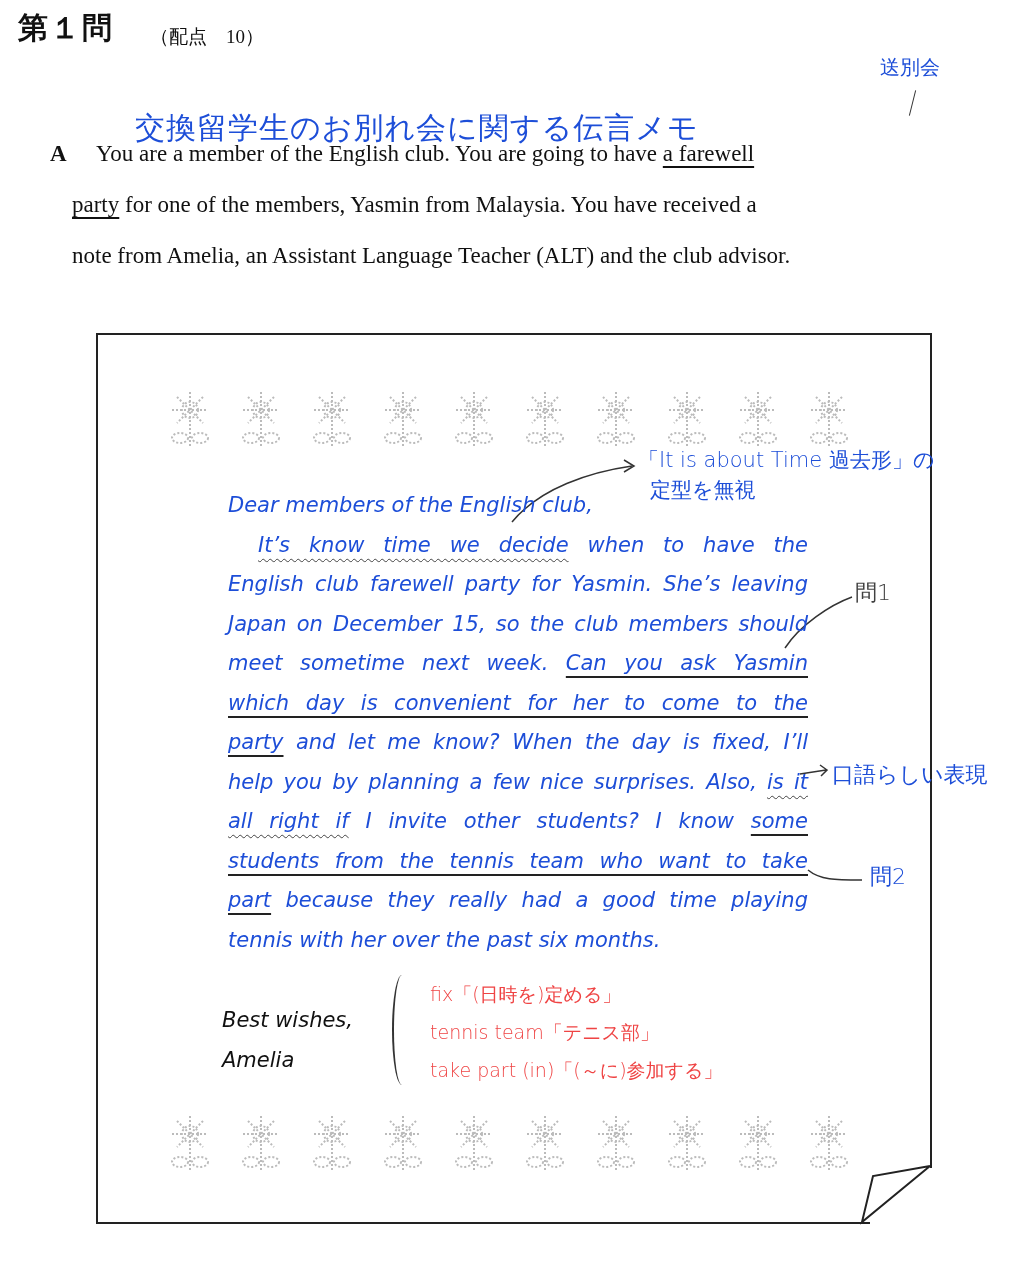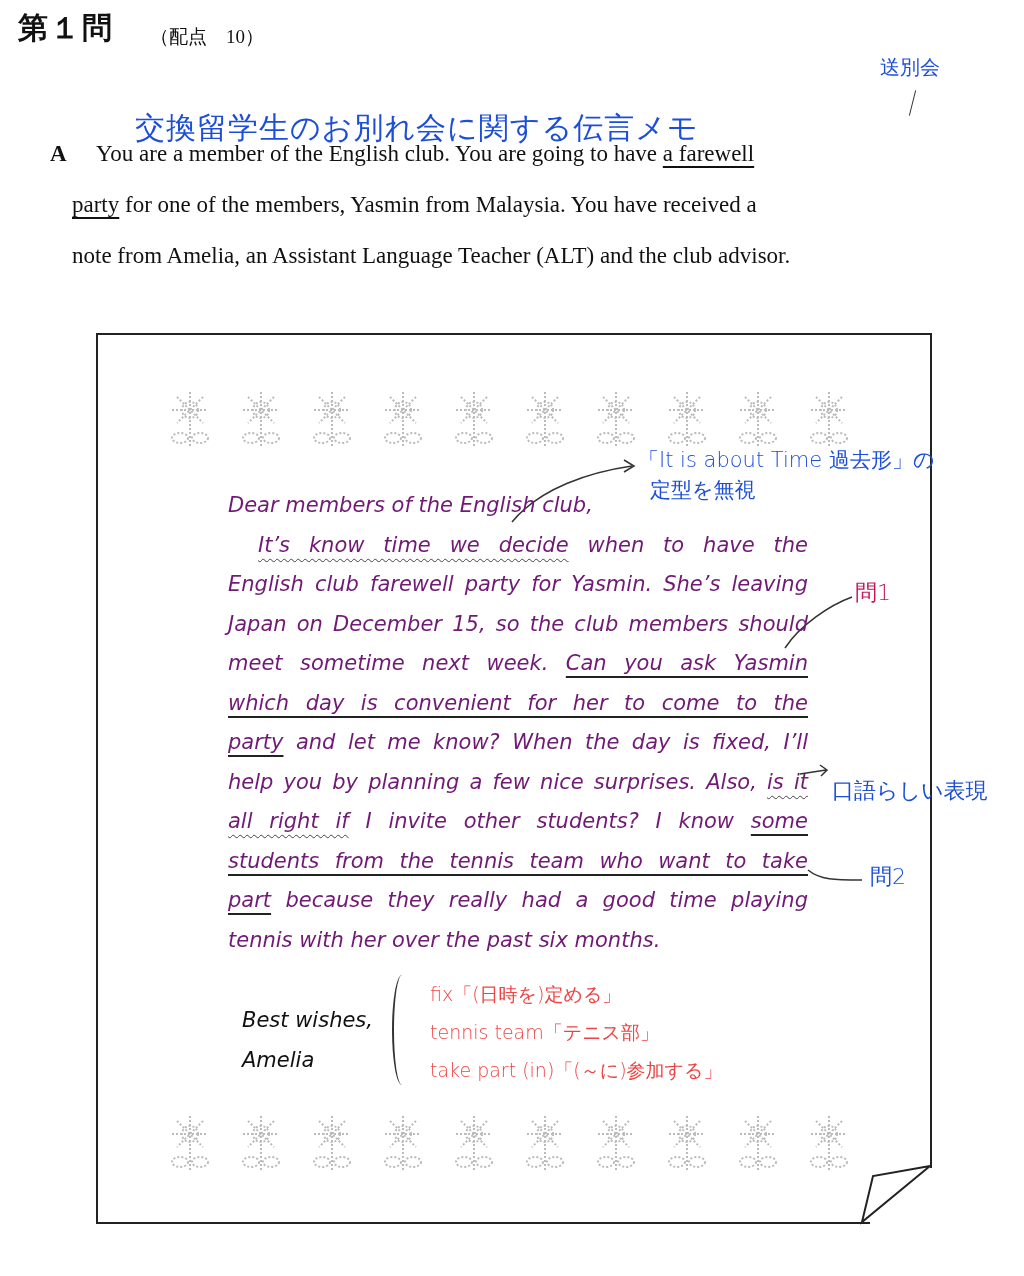--- a/index.html
+++ b/index.html
@@ -12,32 +12,32 @@
   .anno-sobetsu { left:880px; top:54px; font-size:20px; }
   .anno-tick { left:912px; top:90px; width:1px; height:26px; background:#333; transform:rotate(14deg); }
   .intro { left:50px; top:128px; width:940px; font-size:23px; line-height:51px; }
   .intro .line { display:block; white-space:nowrap; }
   .intro .lA { font-weight:bold; display:inline-block; width:46px; }
   .indent { padding-left:22px; }
   .ul { text-decoration:underline; text-decoration-thickness:2px; text-underline-offset:5px; }
   .card { left:96px; top:333px; width:836px; height:890px; border:2px solid #222; border-bottom:none; border-right:none; box-sizing:border-box; background:#fff; }
   .card-right { left:930px; top:333px; width:2px; height:835px; background:#222; }
   .card-bottom { left:96px; top:1222px; width:774px; height:2px; background:#222; }
-  .letter { left:228px; top:486px; width:580px; font-family:"DejaVu Sans", sans-serif; font-style:italic; font-size:21px; line-height:39.5px; color:#701a75; }
+  .letter { left:228px; top:486px; width:580px; font-family:"DejaVu Sans", sans-serif; font-style:italic; font-size:21px; line-height:39.5px; color:#1d4ed8; }
   .letter .ln { display:block; white-space:nowrap; text-align:justify; text-align-last:justify; }
   .letter .ln.last { text-align-last:left; }
   .letter .first { padding-left:30px; }
   .wavy { text-decoration:underline wavy #444; text-underline-offset:6px; text-decoration-thickness:1px; }
   .sul { text-decoration:underline #222; text-underline-offset:6px; text-decoration-thickness:2px; }
-  .sign { left:242px; top:1000px; font-family:"DejaVu Sans", sans-serif; font-style:italic; font-size:21px; line-height:40px; }
+  .sign { left:222px; top:1000px; font-family:"DejaVu Sans", sans-serif; font-style:italic; font-size:21px; line-height:40px; }
   .vocab { left:395px; top:975px; font-family:"DejaVu Sans", sans-serif; font-size:19px; line-height:38px; color:#ef4444; font-weight:300; }
   .paren { left:392px; top:975px; width:18px; height:110px; border-left:2px solid #333; border-radius:50% 0 0 50%; }
   .note1 { left:630px; top:445px; font-size:21px; line-height:30px;margin-left:8px; }
-  .note-q1 { left:855px; top:578px; font-size:22px; color:#be185d; }
-  .note-oral { left:832px; top:776px; font-size:22px; }
+  .note-q1 { left:855px; top:578px; font-size:22px; color:#404040; }
+  .note-oral { left:832px; top:760px; font-size:22px; }
   .note-q2 { left:870px; top:862px; font-size:22px; }
   svg.overlay { position:absolute; left:0; top:0; }
 </style>
 </head>
 <body>
 
 <div class="abs heading">第１問</div>
 <div class="abs points">（配点　10）</div>
 <div class="abs hand-jp title-memo">交換留学生のお別れ会に関する伝言メモ</div>
 <div class="abs hand-jp anno-sobetsu">送別会</div>

